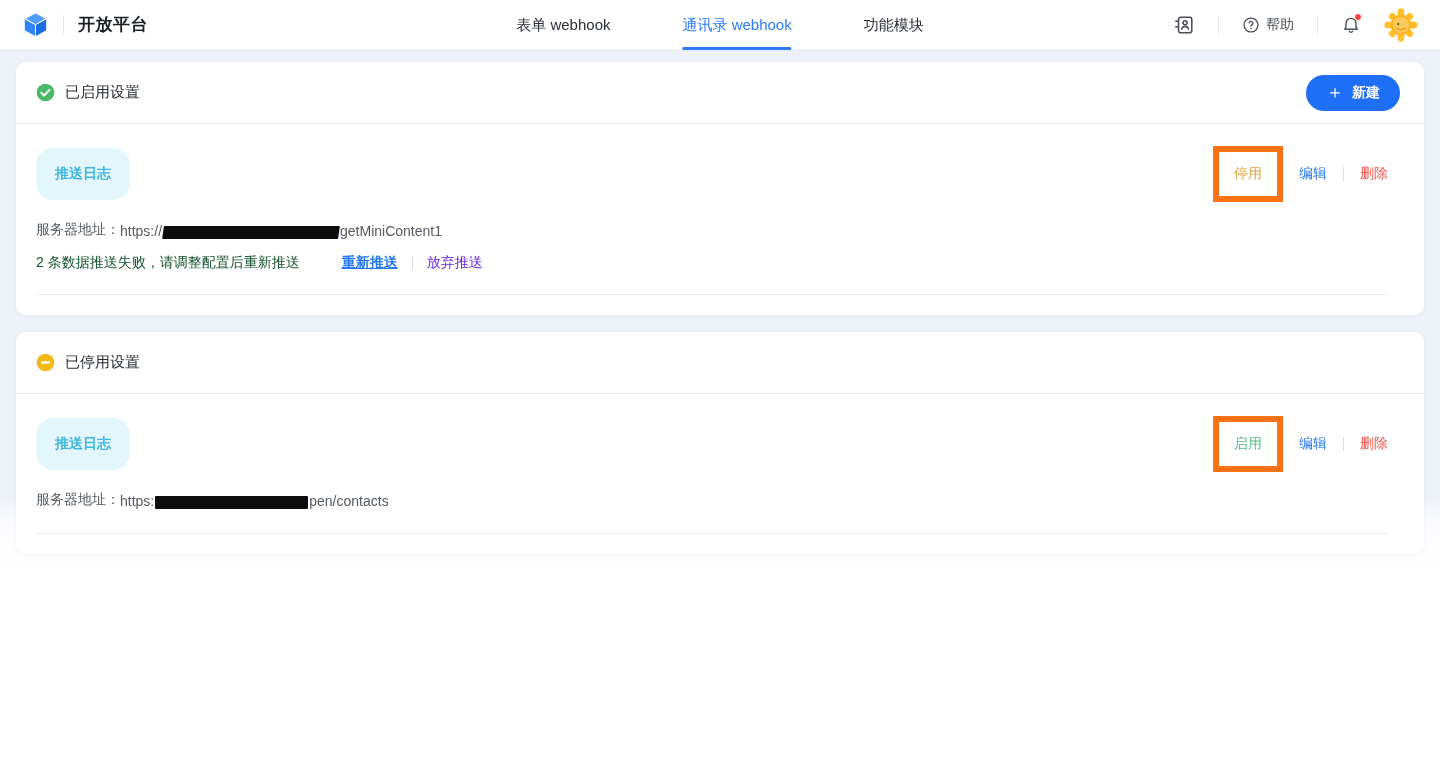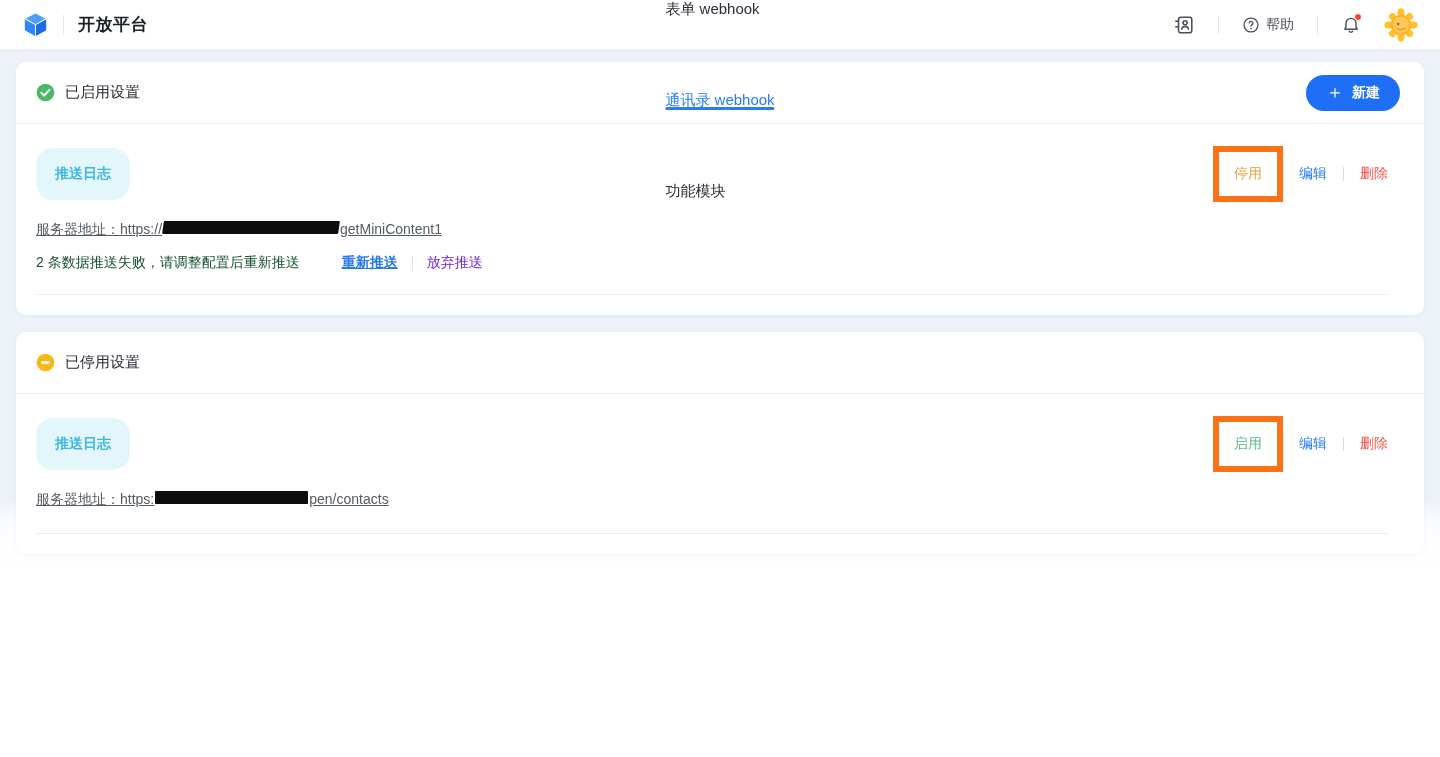--- a/index.html
+++ b/index.html
@@ -9,21 +9,21 @@
   .topbar{
     height:50px; background:#fff; display:flex; align-items:center;
     padding:0 22px; position:relative; border-bottom:1px solid #f0f1f4;
     box-shadow:0 1px 3px rgba(30,60,120,.04); z-index:5;
   }
   .brand{ display:flex; align-items:center; gap:14px; }
   .brand-divider{ width:1px; height:20px; background:#e4e6eb; }
   .app-title{ font-size:17px; font-weight:600; color:#1c2128; letter-spacing:.5px; }
 
   .tabs{ position:absolute; left:50%; top:0; transform:translateX(-50%); height:50px;
-         display:flex; align-items:stretch; gap:72px;flex-direction:column; }
+         display:flex; align-items:stretch; gap:72px; }
   .tab{ display:flex; align-items:center; font-size:15px; color:#2a2f38; cursor:pointer; position:relative; }
   .tab.active{ color:#2b7bf3; }
   .tab.active::after{ content:""; position:absolute; left:0; right:0; bottom:0; height:3px;
                       background:#2b7bf3; border-radius:2px; }
 
   .topbar-right{ margin-left:auto; display:flex; align-items:center; gap:23px; }
   .tb-divider{ width:1px; height:18px; background:#e4e6eb; }
   .tb-item{ display:flex; align-items:center; gap:6px; color:#494f58; font-size:14px; cursor:pointer; }
   .icon-btn{ display:flex; align-items:center; justify-content:center; cursor:pointer; }
   .bell-wrap{ position:relative; }
@@ -56,21 +56,21 @@
 
   .actions{ display:flex; align-items:center; gap:16px; font-size:14px; }
   .annotation-box{ border:6px solid #f97316; padding:13px 15px; display:inline-flex; }
   .action-link{ cursor:pointer; text-decoration:none; }
   .toggle-off{ color:#e0a23c; }
   .toggle-on{ color:#56bd80; }
   .edit-link{ color:#2478f2; }
   .delete-link{ color:#f2544a; }
   .action-sep{ width:1px; height:14px; background:#dcdee2; }
 
-  .server-row{ margin-top:19px; font-size:14px; color:#545a62; display:flex; align-items:flex-start;text-decoration:underline; }
+  .server-row{ margin-top:19px; font-size:14px; color:#545a62; display:flex; align-items:flex-end; }
   .redact-bar{ display:inline-block; height:13px; background:#0d0d0d; border-radius:1px;
                margin:0 1px; vertical-align:middle; }
   .redact-1{ width:176px; transform:skewX(-8deg); }
   .redact-2{ width:153px; }
 
   .error-row{ margin-top:15px; font-size:14px; display:flex; align-items:center; }
   .error-text{ color:#14532d; }
   .retry-link{ color:#2478f2; font-weight:700; text-decoration:underline; margin-left:42px; cursor:pointer; }
   .error-sep{ width:1px; height:14px; background:#dcdee2; margin:0 14px; }
   .abandon-link{ color:#6d28d9; cursor:pointer; }

